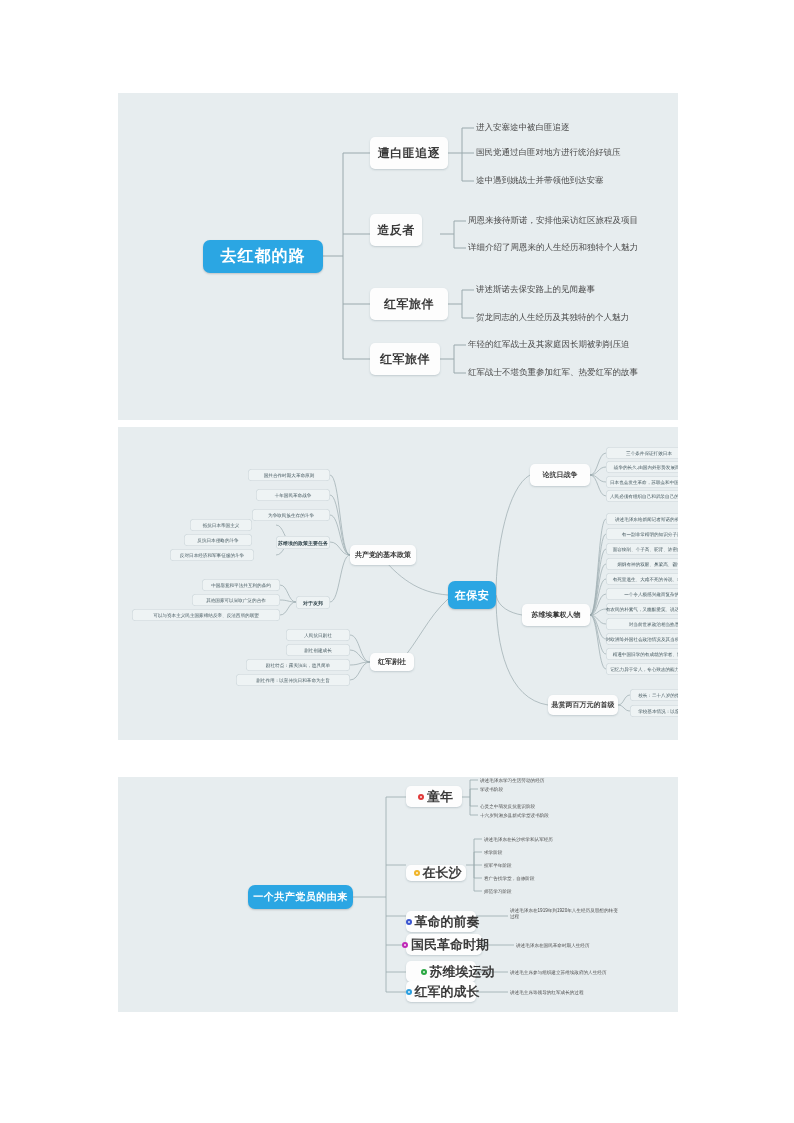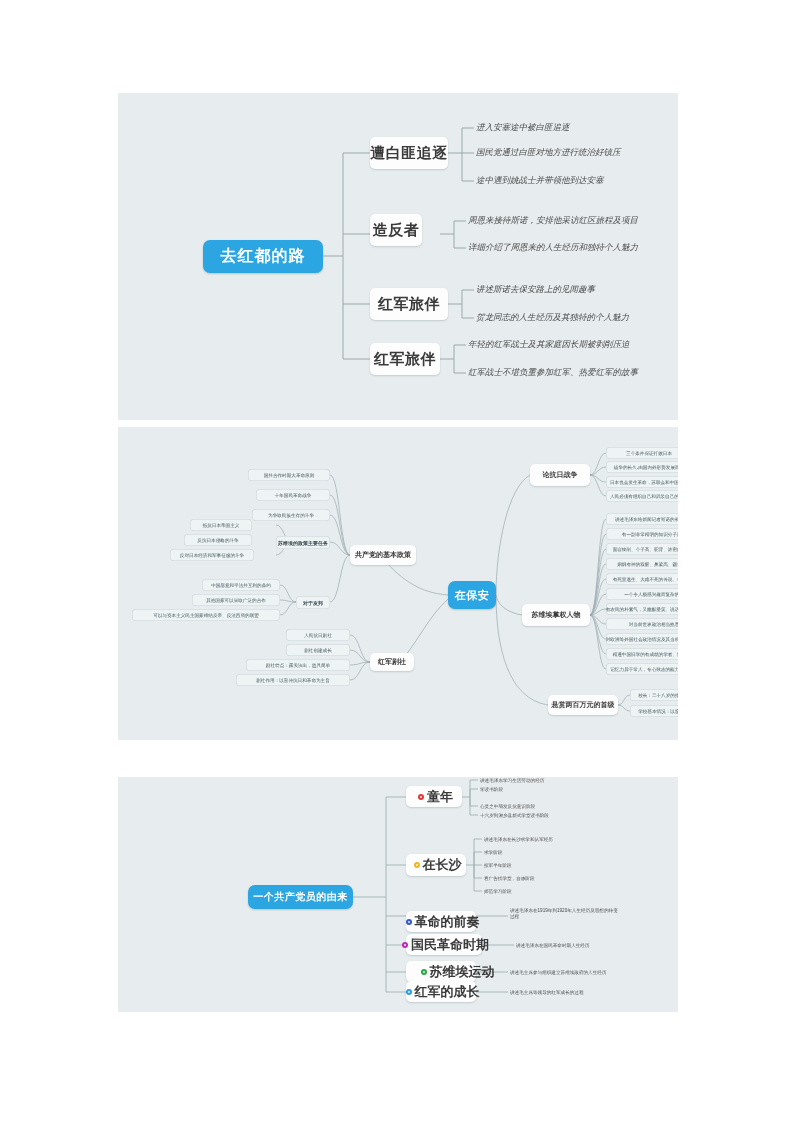--- a/index.html
+++ b/index.html
@@ -27,29 +27,29 @@
   .root.r1{font-size:16px;letter-spacing:1px;}
   .root.r2{font-size:11px;letter-spacing:.5px;}
   .root.r3{font-size:10px;letter-spacing:.5px;}
 
   
   .topic{
     background:#fdfdfd;border-radius:5px;
     display:flex;align-items:center;justify-content:center;
     color:#3a3a3a;box-shadow:0 1px 2px rgba(120,140,150,.35);
   }
-  .topic.t1{font-size:15px;font-weight:bold;letter-spacing:.5px;}
+  .topic.t1{font-size:12px;font-weight:bold;letter-spacing:.5px;}
   .topic.t2{font-size:7px;font-weight:bold;}
   .topic.t3{font-size:13px;font-weight:bold;padding-left:3px;}
 
   
   .leaf{
     color:#4a4a4a;display:flex;align-items:center;
   }
-  .leaf.l1{font-size:8.5px;font-style:italic;}
+  .leaf.l1{font-size:8.5px;}
   .leaf.l3{font-size:4.6px;}
   .leaf.l3.wrap{white-space:normal;line-height:1.35;width:110px;}
 
   
   .sub{
     background:#eef3f4;border-radius:4px;
     display:flex;align-items:center;justify-content:center;
     color:#41555c;font-size:4.6px;
     box-shadow:0 0 0 .5px rgba(150,170,178,.45) inset;
   }
@@ -251,21 +251,21 @@
 
     <div class="node topic t3" style="left:288px;top:9px;width:56px;height:21px;">
       <span class="bullet" style="background:#e03a3a;"></span>
       <span>童年</span>
     </div>
     <div class="node leaf l3" style="left:362px;top:-2px;height:10px;">讲述毛泽东学习生活劳动的经历</div>
     <div class="node leaf l3" style="left:362px;top:7px;height:10px;">学读书阶段</div>
     <div class="node leaf l3" style="left:362px;top:24px;height:10px;">心灵之中萌发反抗意识阶段</div>
     <div class="node leaf l3" style="left:362px;top:33px;height:10px;">十六岁到湘乡县新式学堂读书阶段</div>
 
-    <div class="node topic t3" style="left:288px;top:77px;width:60px;height:22px;">
+    <div class="node topic t3" style="left:288px;top:88px;width:60px;height:16px;">
       <span class="bullet" style="background:#f0b429;"></span>
       <span>在长沙</span>
     </div>
     <div class="node leaf l3" style="left:366px;top:57px;height:10px;">讲述毛泽东在长沙求学和从军经历</div>
     <div class="node leaf l3" style="left:366px;top:70px;height:10px;">求学阶段</div>
     <div class="node leaf l3" style="left:366px;top:83px;height:10px;">投军半年阶段</div>
     <div class="node leaf l3" style="left:366px;top:96px;height:10px;">看广告找学堂，自修阶段</div>
     <div class="node leaf l3" style="left:366px;top:109px;height:10px;">师范学习阶段</div>
 
     <div class="node topic t3" style="left:288px;top:134px;width:70px;height:21px;">

